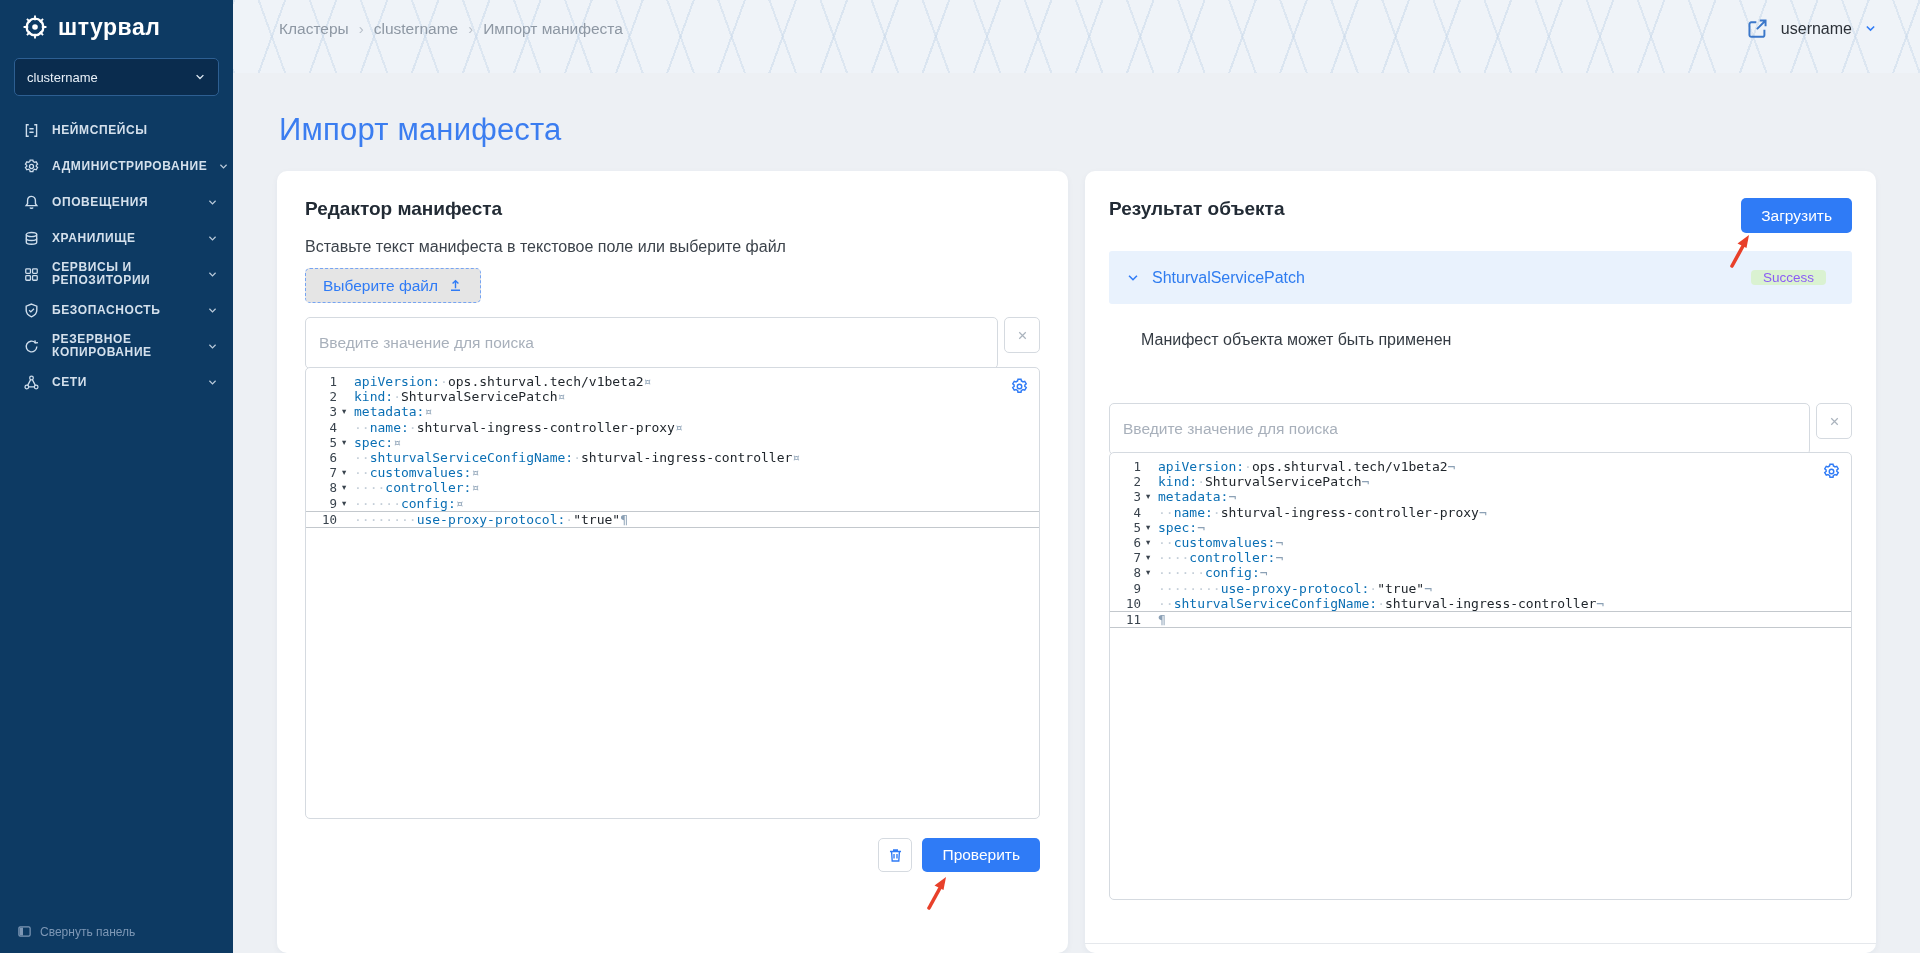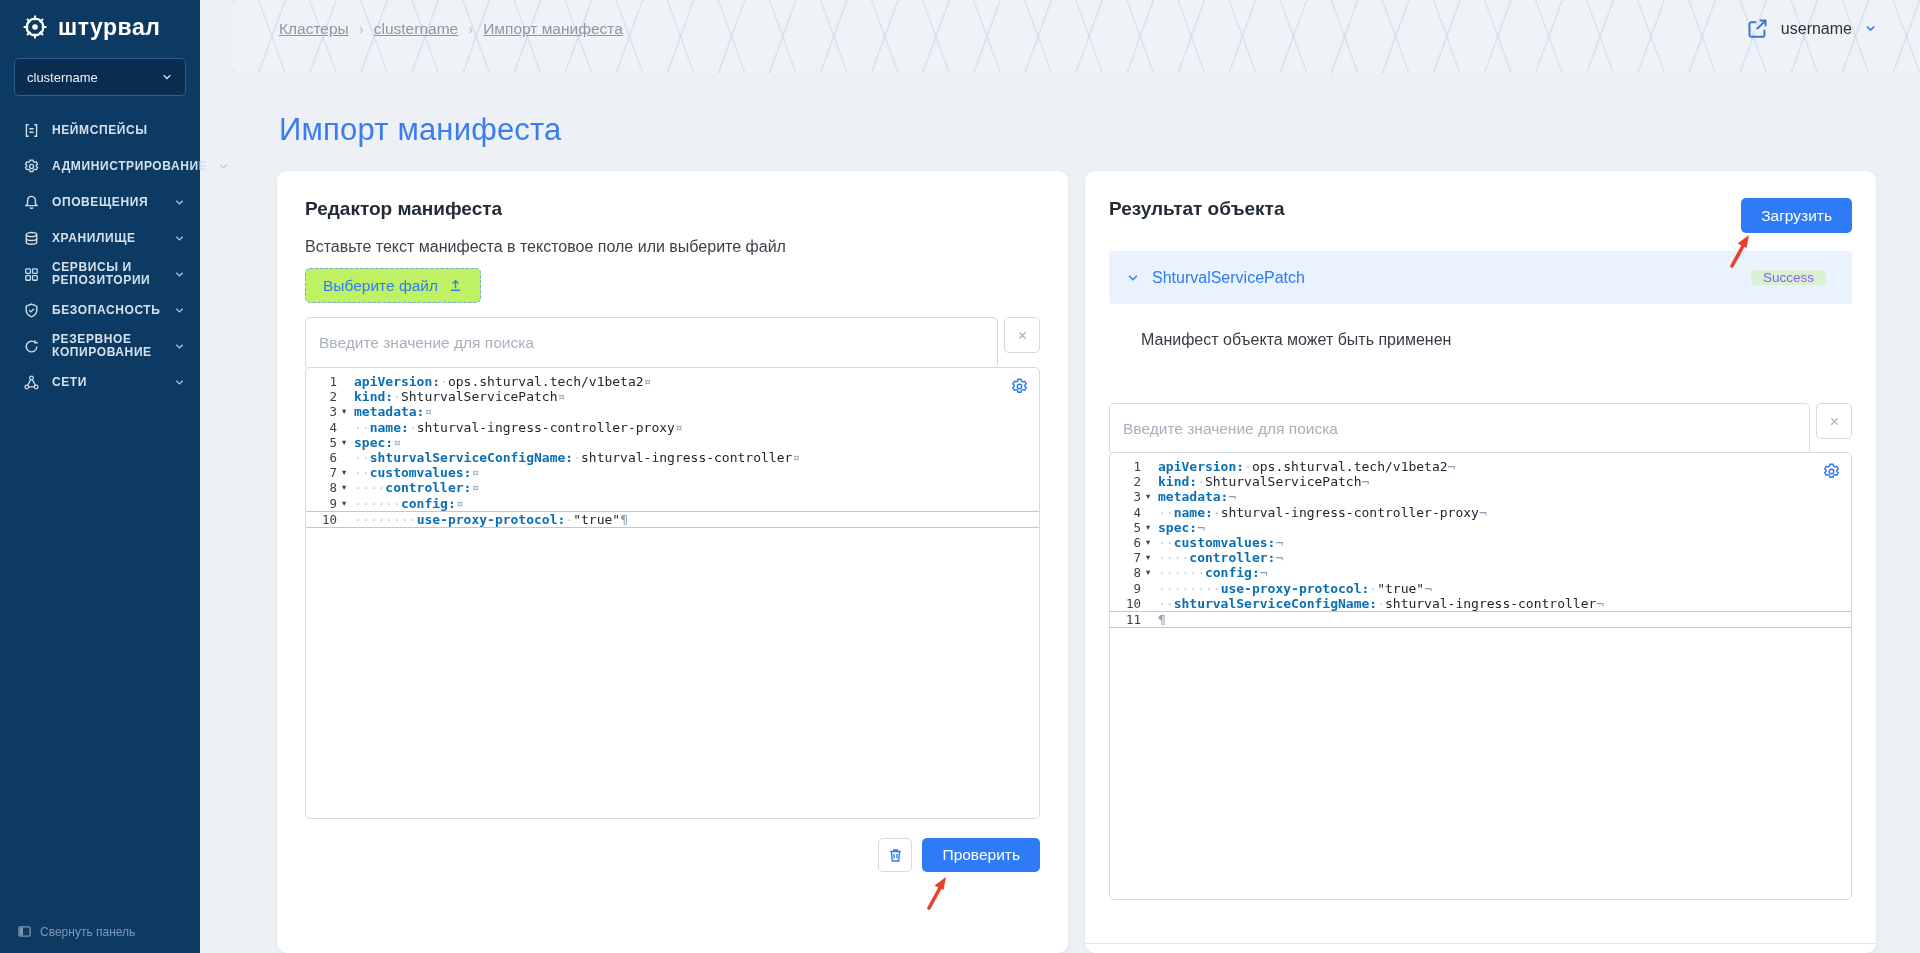--- a/index.html
+++ b/index.html
@@ -1,68 +1,68 @@
 <!DOCTYPE html>
 <html><head>
 <meta charset="utf-8">
 <style>
 *{margin:0;padding:0;box-sizing:border-box;}
 html,body{width:1920px;height:953px;}
 body{position:relative;overflow:hidden;background:#edf0f4;font-family:"Liberation Sans",sans-serif;}
 
 
-.sidebar{position:absolute;left:0;top:0;width:200px;height:953px;background:#0d3a63;z-index:5;}
+.sidebar{position:absolute;left:0;top:0;width:233px;height:953px;background:#0d3a63;z-index:5;}
 .logo{display:flex;align-items:center;gap:9px;padding:13px 0 9px 21px;}
 .logo-text{color:#ffffff;font-size:23px;font-weight:700;letter-spacing:.5px;}
 .cluster-select{margin:8px 14px 0;height:38px;background:#0a2c4e;border:1px solid #2d5f92;border-radius:5px;display:flex;align-items:center;justify-content:space-between;padding:0 12px;cursor:pointer;}
 .cluster-select .val{color:#e9f1f9;font-size:13px;}
 .nav{margin-top:16px;}
 .nav-item{min-height:36px;display:flex;align-items:center;gap:11px;padding:4px 15px 4px 23px;cursor:pointer;}
 .nav-icon{flex:none;width:18px;display:flex;}
 .nav-label{font-size:12px;line-height:13px;font-weight:700;letter-spacing:.6px;color:#d4e0ec;}
 .nav-chevron{margin-left:auto;display:flex;}
 .collapse-btn{position:absolute;left:17px;bottom:14px;display:flex;align-items:center;gap:8px;color:#7d97b5;font-size:12px;cursor:pointer;background:none;border:none;font-family:"Liberation Sans",sans-serif;}
 
 
 .pattern-strip{position:absolute;left:233px;top:0;right:0;height:73px;background-color:#eff3f8;
  background-image:repeating-linear-gradient(110deg,rgba(198,215,233,.5) 0 2px,rgba(0,0,0,0) 2px 48px),
                   repeating-linear-gradient(70deg,rgba(198,215,233,.45) 0 2px,rgba(0,0,0,0) 2px 48px);}
 .topbar{position:absolute;left:233px;top:0;right:0;height:57px;display:flex;align-items:center;padding:0 43px 0 46px;z-index:6;}
 .breadcrumbs{display:flex;align-items:center;gap:10px;font-size:15.5px;color:#8d97a3;}
-.crumb{cursor:pointer;text-decoration:underline;}
+.crumb{cursor:pointer;}
 .crumb-sep{color:#b7bfc9;font-size:15px;}
 .user-area{margin-left:auto;display:flex;align-items:center;gap:12px;cursor:pointer;}
 .username{font-size:16px;color:#2c3138;font-weight:500;}
 .page-title{position:absolute;left:279px;top:112px;font-size:31px;font-weight:500;color:#3b7df0;z-index:4;letter-spacing:.2px;}
 
 
 .card{position:absolute;top:171px;height:782px;width:791px;background:#fff;border-radius:10px;box-shadow:0 2px 6px rgba(25,50,90,.05);z-index:3;}
 .card-left{left:277px;--pad:28px;}
 .card-right{left:1085px;--pad:24px;}
 .panel-title{position:absolute;top:27px;left:var(--pad);font-size:19px;font-weight:700;color:#222b35;}
 .subtitle{position:absolute;top:67px;left:28px;font-size:16px;color:#3c434b;}
-.file-btn{position:absolute;top:97px;left:28px;height:35px;display:inline-flex;align-items:center;gap:10px;padding:0 17px;border:1px dashed #76a4f2;border-radius:5px;background:#bef264;color:#2f7bf6;font-size:15.5px;cursor:pointer;font-family:"Liberation Sans",sans-serif;}
+.file-btn{position:absolute;top:97px;left:28px;height:35px;display:inline-flex;align-items:center;gap:10px;padding:0 17px;border:1px dashed #76a4f2;border-radius:5px;background:#e5e5e5;color:#2f7bf6;font-size:15.5px;cursor:pointer;font-family:"Liberation Sans",sans-serif;}
 
 .search-row{position:absolute;left:var(--pad);right:var(--pad);display:flex;gap:6px;height:36px;}
 .card-left .search-row{top:146px;}
 .card-right .search-row{top:232px;}
 .search-input{flex:1;height:52px;border:1px solid #d5dae0;border-radius:5px;padding:0 13px;font-size:15.5px;color:#333;font-family:"Liberation Sans",sans-serif;outline:none;background:#fff;}
 .search-input::placeholder{color:#a8b0bb;}
 .clear-btn{width:36px;height:36px;flex:none;border:1px solid #d5dae0;border-radius:5px;background:#fff;display:flex;align-items:center;justify-content:center;cursor:pointer;}
 
 .code-editor{position:absolute;left:var(--pad);right:var(--pad);border:1px solid #d5dae0;border-radius:5px;background:#fff;overflow:hidden;}
 .card-left .code-editor{top:196px;height:452px;}
 .card-right .code-editor{top:281px;height:448px;}
 .code-body{padding-top:6px;font-family:"DejaVu Sans Mono",monospace;font-size:13px;}
 .code-row{display:flex;line-height:15.2px;}
 .code-row.active{border-top:1px solid #c3c8cd;border-bottom:1px solid #c3c8cd;}
 .ln{flex:none;width:36px;text-align:right;padding-right:5px;color:#39434d;font-size:12.5px;}
 .fold{flex:none;width:12px;font-family:"DejaVu Sans",sans-serif;font-size:8.5px;color:#39434d;}
 .code-content{white-space:pre;}
-.tk-key{color:#0a6fb4;font-weight:700;}
+.tk-key{color:#0a6fb4;font-weight:400;}
 .tk-val{color:#20262c;}
 .tk-ws{color:#c4ced8;}
 .tk-eol{color:#8ba0b5;}
 .editor-gear{position:absolute;top:7px;right:9px;width:22px;height:22px;cursor:pointer;background:none;border:none;display:flex;align-items:center;justify-content:center;}
 
 .actions{position:absolute;right:28px;top:667px;display:flex;gap:10px;align-items:center;}
 .icon-btn{width:34px;height:34px;border:1px solid #d5dae0;border-radius:5px;background:#fff;display:flex;align-items:center;justify-content:center;cursor:pointer;}
 .primary-btn{height:34px;padding:0 20px;border:none;border-radius:5px;background:#2f7bf6;color:#fff;font-size:15.5px;font-family:"Liberation Sans",sans-serif;cursor:pointer;}
 .upload-btn{position:absolute;top:27px;right:24px;height:35px;}
 

